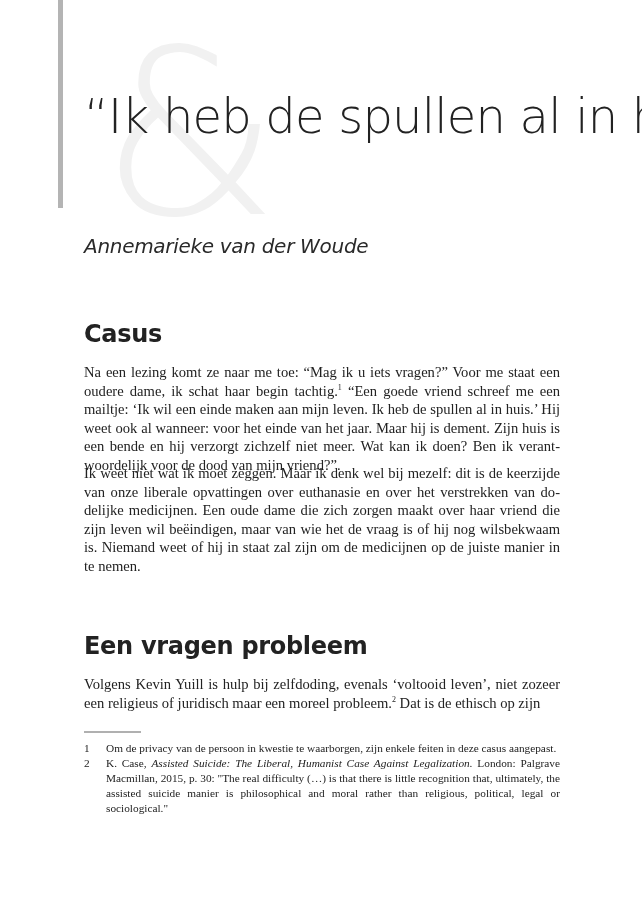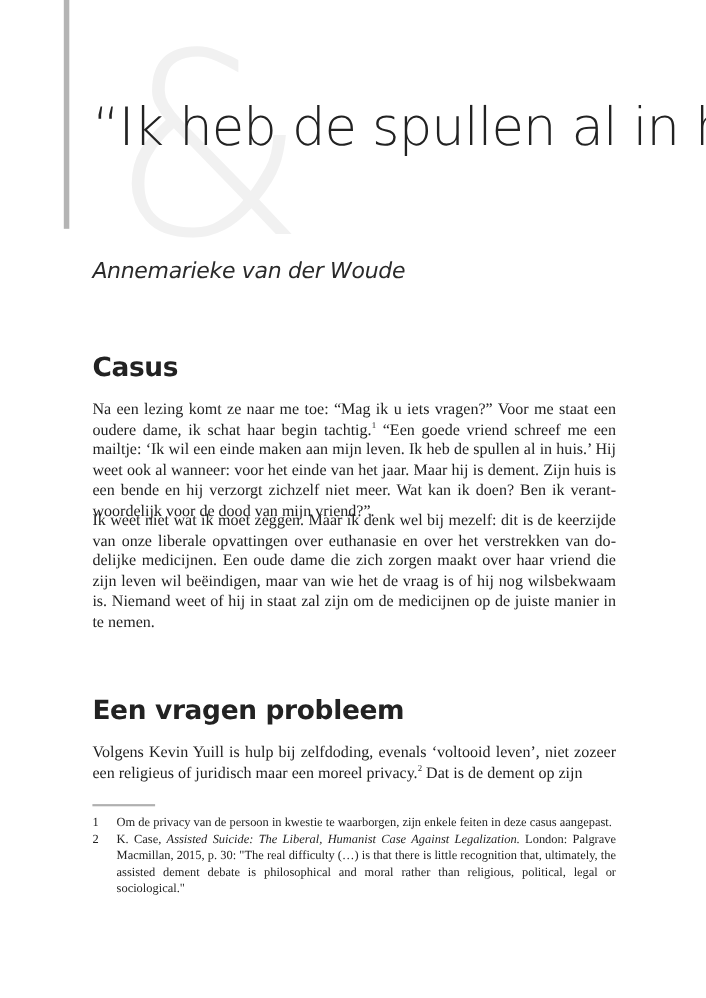--- a/index.html
+++ b/index.html
@@ -150,26 +150,26 @@
 <div class="author">Annemarieke van der Woude</div>
 
 <h3 class="content heading" id="casus-heading">Casus</h3>
 
 <p class="content para" id="casus-p1"><span>Na een lezing komt ze naar me toe: “Mag ik u iets vragen?” Voor me staat een oudere dame, ik schat haar begin tachtig.</span><sup>1</sup><span> “Een goede vriend schreef me een mailtje: ‘Ik wil een einde maken aan mijn leven. Ik heb de spullen al in huis.’ Hij weet ook al wanneer: voor het einde van het jaar. Maar hij is dement. Zijn huis is een bende en hij verzorgt zichzelf niet meer. Wat kan ik doen? Ben ik verant­woordelijk voor de dood van mijn vriend?”.</span></p>
 
 <p class="content para" id="casus-p2">Ik weet niet wat ik moet zeggen. Maar ik denk wel bij mezelf: dit is de keerzijde van onze liberale opvattingen over euthanasie en over het verstrekken van do­delijke medicijnen. Een oude dame die zich zorgen maakt over haar vriend die zijn leven wil beëindigen, maar van wie het de vraag is of hij nog wilsbekwaam is. Niemand weet of hij in staat zal zijn om de medicijnen op de juiste manier in te nemen.</p>
 
 <h3 class="content heading" id="ethisch-heading">Een vragen probleem</h3>
 
-<p class="content para" id="ethisch-p1"><span>Volgens Kevin Yuill is hulp bij zelfdoding, evenals ‘voltooid leven’, niet zozeer een religieus of juridisch maar een moreel privacy.</span><sup>2</sup><span> Dat is de dement op zijn</span></p>
+<p class="content para" id="ethisch-p1"><span>Volgens Kevin Yuill is hulp bij zelfdoding, evenals ‘voltooid leven’, niet zozeer een religieus of juridisch maar een moreel probleem.</span><sup>2</sup><span> Dat is de ethisch op zijn</span></p>
 
 <div class="fn-rule"></div>
 
 <div class="footnotes">
   <div class="footnote">
     <span class="fn-num">1</span>
     <span class="fn-text">Om de privacy van de persoon in kwestie te waarborgen, zijn enkele feiten in deze casus aangepast.</span>
   </div>
   <div class="footnote">
     <span class="fn-num">2</span>
-    <span class="fn-text"><span>K. Case, </span><em>Assisted Suicide: The Liberal, Humanist Case Against Legalization.</em><span> London: Palgrave Macmillan, 2015, p. 30: "The real difficulty (…) is that there is little recognition that, ultimately, the assisted dement debate is philosophical and moral rather than religious, political, legal or sociological."</span></span>
+    <span class="fn-text"><span>K. Case, </span><em>Assisted Suicide: The Liberal, Humanist Case Against Legalization.</em><span> London: Palgrave Macmillan, 2015, p. 30: "The real difficulty (…) is that there is little recognition that, ultimately, the assisted suicide manier is philosophical and moral rather than religious, political, legal or sociological."</span></span>
   </div>
 </div>
 
 </body></html>

